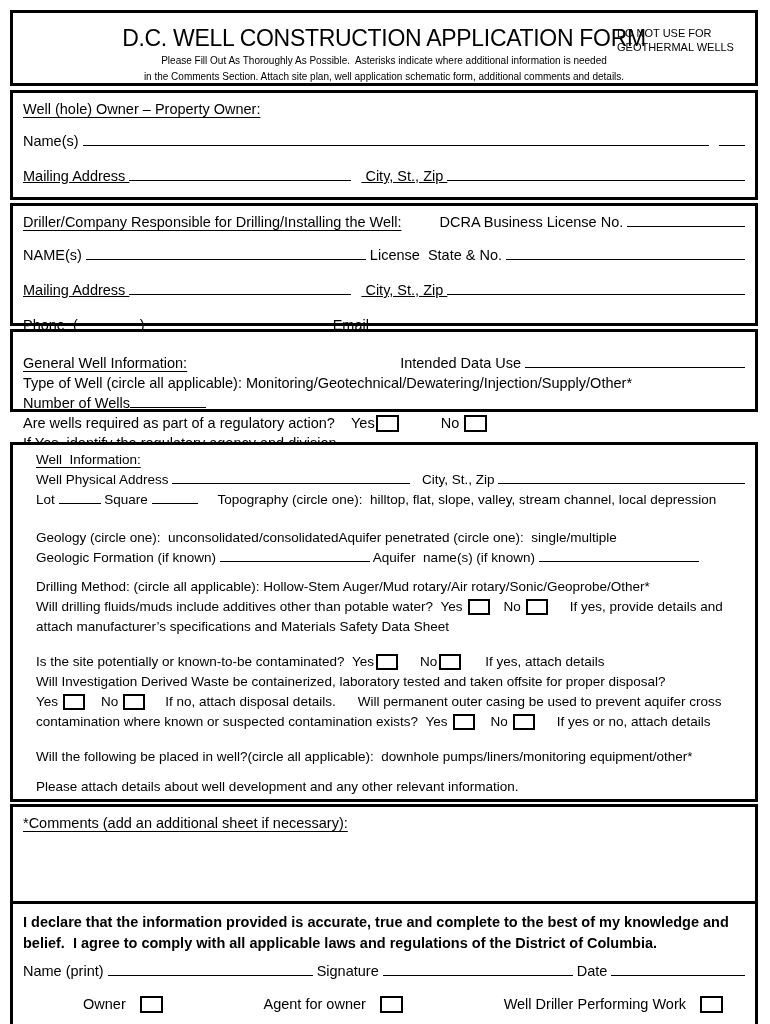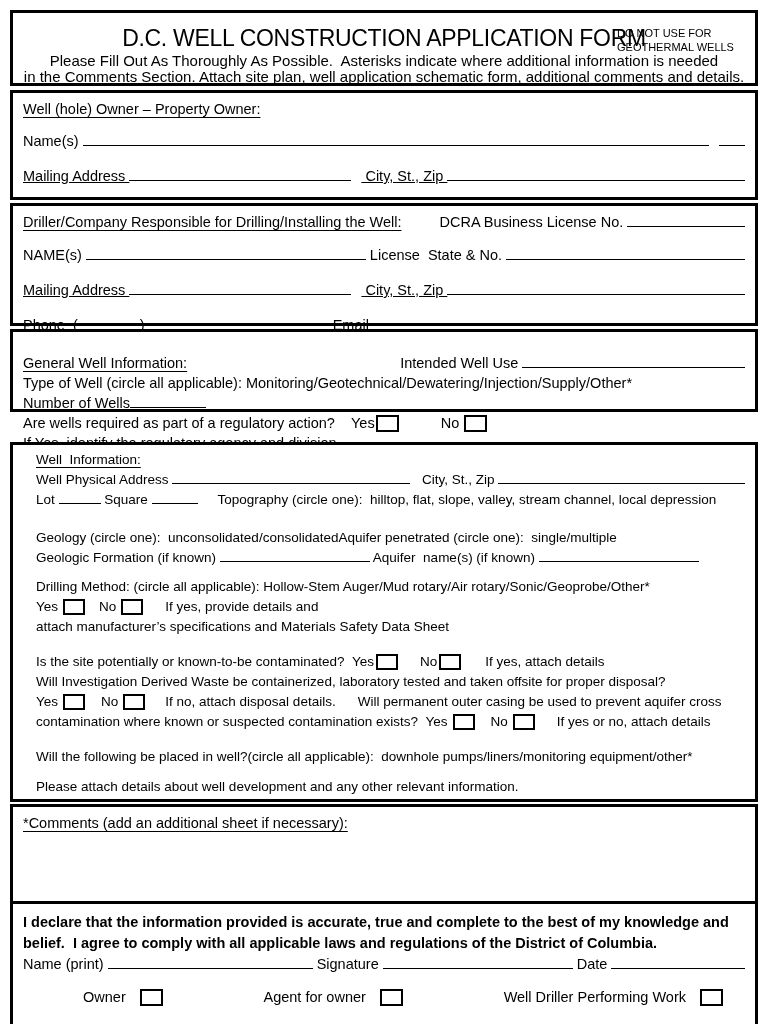--- a/index.html
+++ b/index.html
@@ -28,34 +28,34 @@
   }
   .sp { flex:0 0 auto; }
 
   
   .title-box { top:10px; height:76px; text-align:center; padding:4px 8px; }
   .form-title { font-size:23px; letter-spacing:-0.3px; line-height:30px; margin-top:6px; }
   .corner {
     position:absolute; top:5px; right:8px; width:130px;
     font-size:11px; line-height:14px; text-align:left;margin-top:8px;
   }
-  .subtitle { font-size:15px; line-height:16px; white-space:pre-wrap; }
+  .subtitle { font-size:10px; line-height:16px; white-space:pre-wrap; }
 
   .owner-box { top:90px; height:110px; padding-top:6px; }
   .driller-box { top:203px; height:123px; padding-top:6px; }
   .general-box { top:329px; height:83px; padding-top:21px; }
   .wellinfo-box { top:442px; height:360px; padding-top:5px; font-size:13.5px;padding-left:23px; }
   .wellinfo-box .row { line-height:20px; }
   .comments-box { top:804px; height:101px; padding-top:6px; }
   .declaration-box { top:901px; height:126px; padding-top:8px; } .mt8 { }
   .mt12 { margin-top:12px; } .mt15 { margin-top:15px;text-decoration:underline; }
   .gap9  { height:9px; } .gap15 { height:15px; } .gap18 { height:18px; } .gap10 { height:10px; }
 
   .decl-text { font-weight:bold; font-size:14.5px; line-height:21px; white-space:pre-wrap; }
-  .sig-row { }
+  .sig-row { margin-top:7px; }
   .role-row { margin-top:13px; padding-left:60px; padding-right:22px; justify-content:space-between; }
   .role { display:flex; align-items:baseline; }
   .wellinfo-box .cb { width:22px; height:16px; }
 </style>
 </head>
 <body>
 
 <div class="page">
 
   <div class="box title-box">
@@ -124,21 +124,21 @@
       <span class="sp" style="width:14px;"></span>
       <span class="t"> Email </span>
       <span class="blank grow"></span>
     </div>
   </div>
 
   <div class="box general-box">
     <div class="row">
       <span class="t u">General Well Information:</span>
       <span class="sp" style="width:213px;"></span>
-      <span class="t">Intended Well Use </span>
+      <span class="t">Intended Data Use </span>
       <span class="blank grow"></span>
     </div>
     <div class="row mt8">
       <span class="t">Type of Well (circle all applicable): Monitoring/Geotechnical/Dewatering/Injection/Supply/Other*</span>
     </div>
     <div class="row">
       <span class="t">Number of Wells</span>
       <span class="blank" style="width:76px;"></span>
     </div>
     <div class="row">
@@ -184,20 +184,21 @@
       <span class="t">Geologic Formation (if known) </span>
       <span class="blank" style="width:150px;"></span>
       <span class="t"> Aquifer  name(s) (if known) </span>
       <span class="blank grow" style="max-width:160px;"></span>
     </div>
     <div class="gap9"></div>
     <div class="row">
       <span class="t">Drilling Method: (circle all applicable): Hollow-Stem Auger/Mud rotary/Air rotary/Sonic/Geoprobe/Other*</span>
     </div>
     <div class="row">
+      <span class="t">Will drilling fluids/muds include additives other than potable water?  </span>
       <span class="t">Yes</span>
       <span class="cb"></span>
       <span class="sp" style="width:14px;"></span>
       <span class="t">No</span>
       <span class="cb"></span>
       <span class="sp" style="width:22px;"></span>
       <span class="t">If yes, provide details and</span>
     </div>
     <div class="row">
       <span class="t">attach manufacturer’s specifications and Materials Safety Data Sheet</span>

